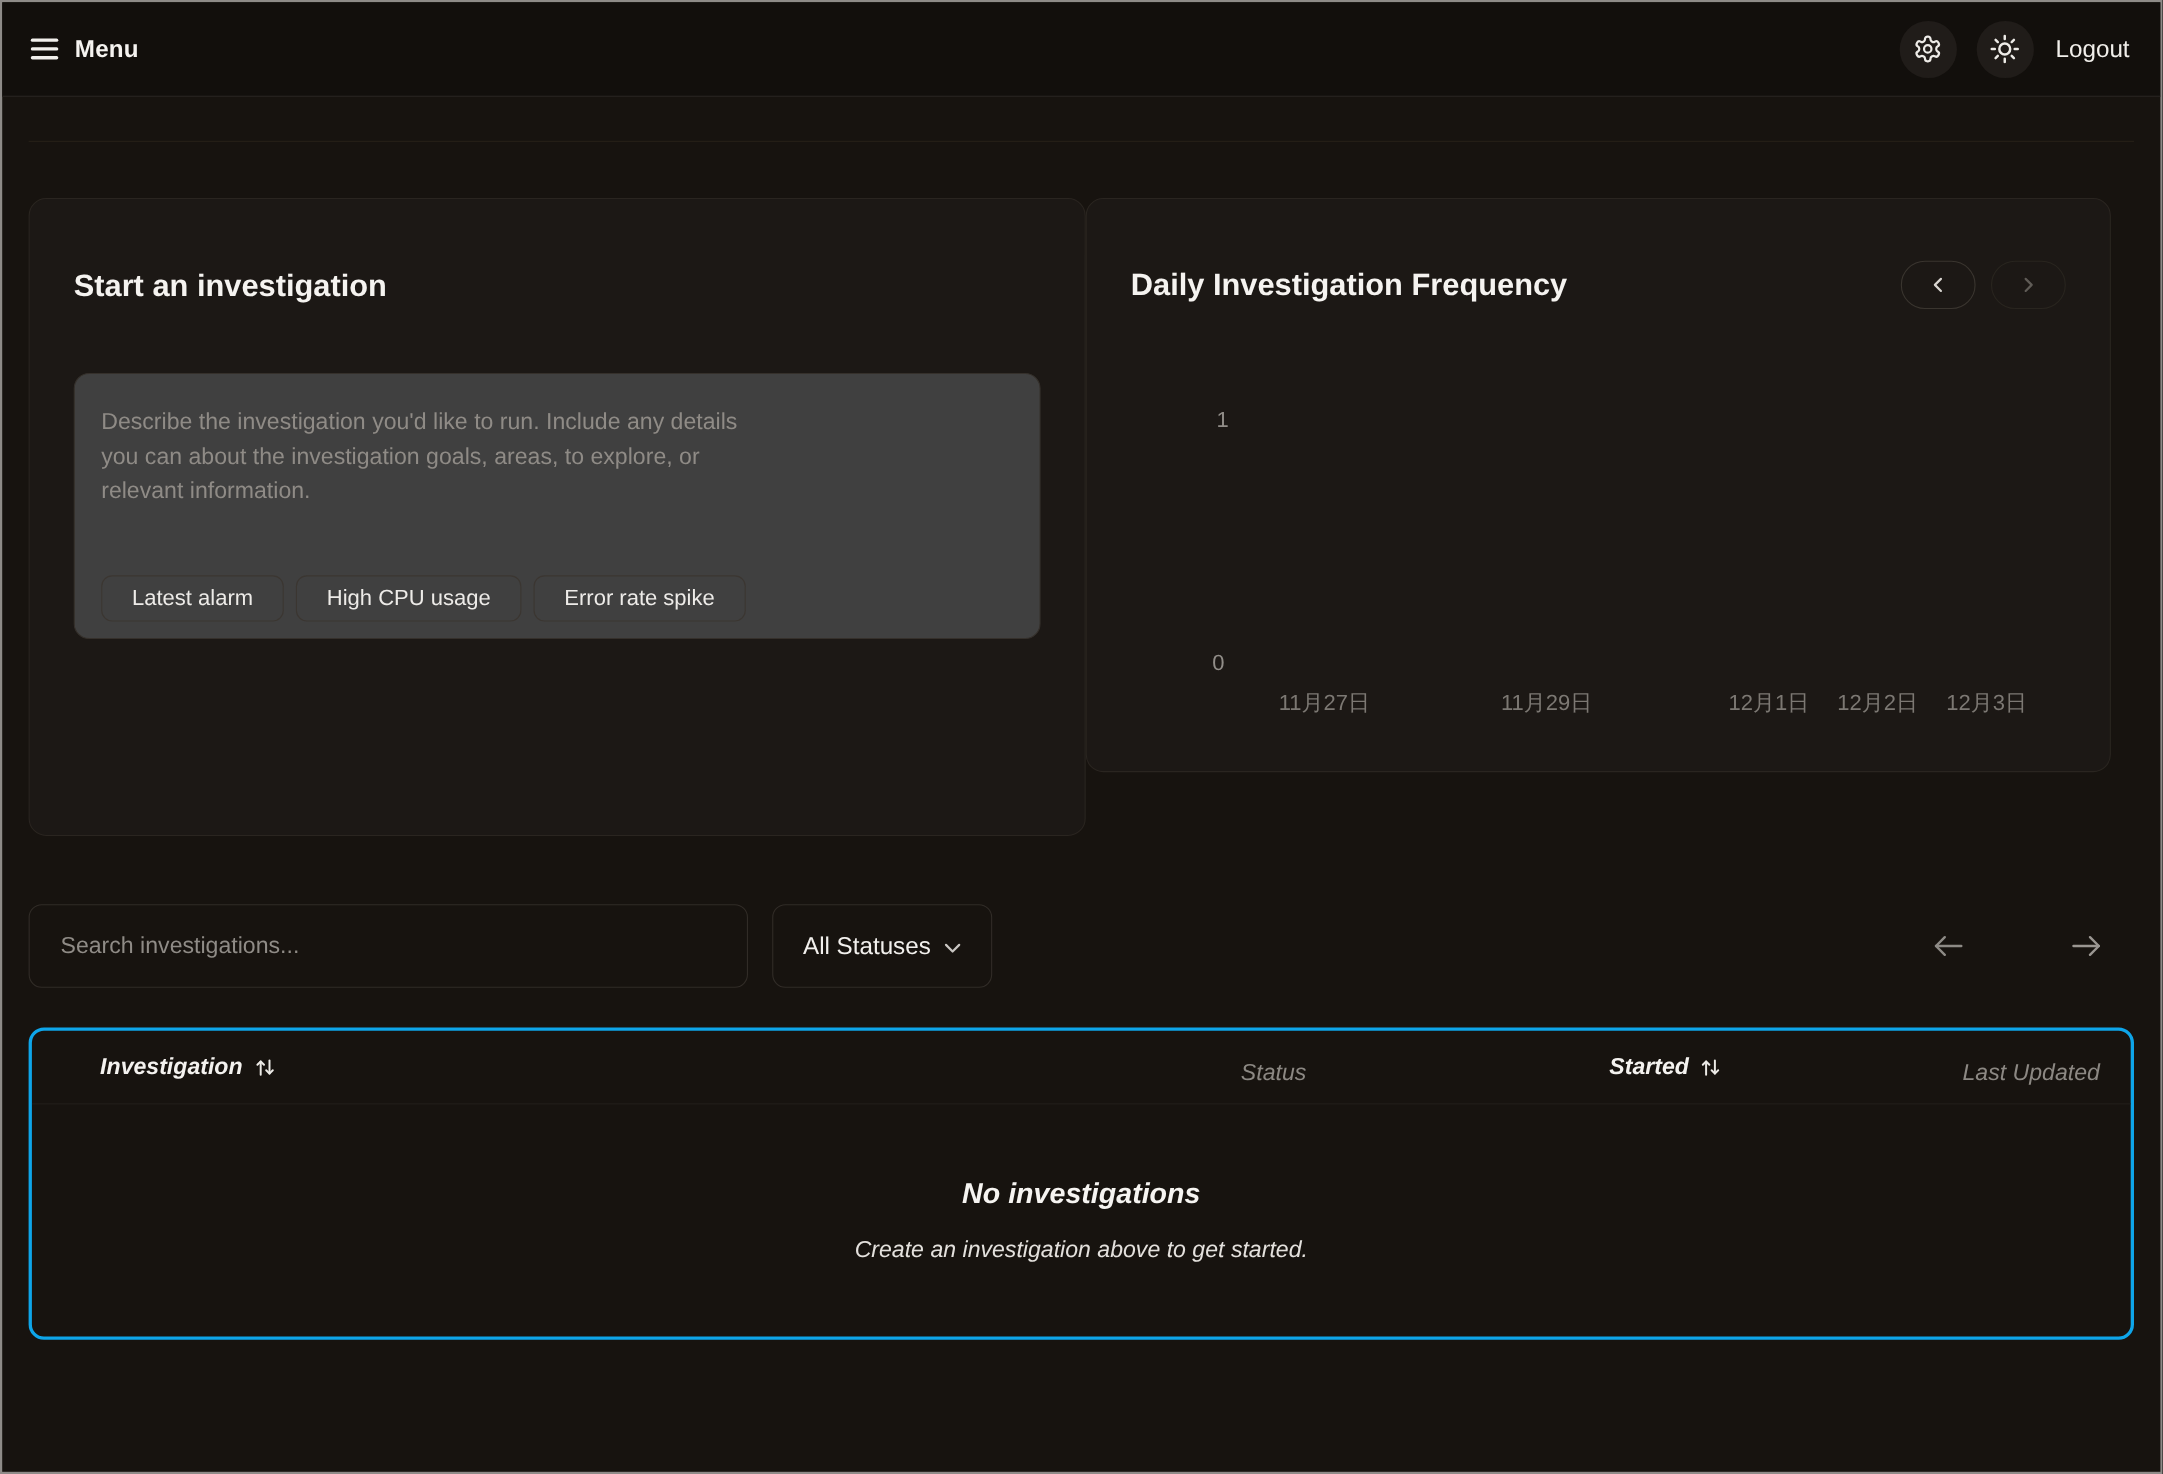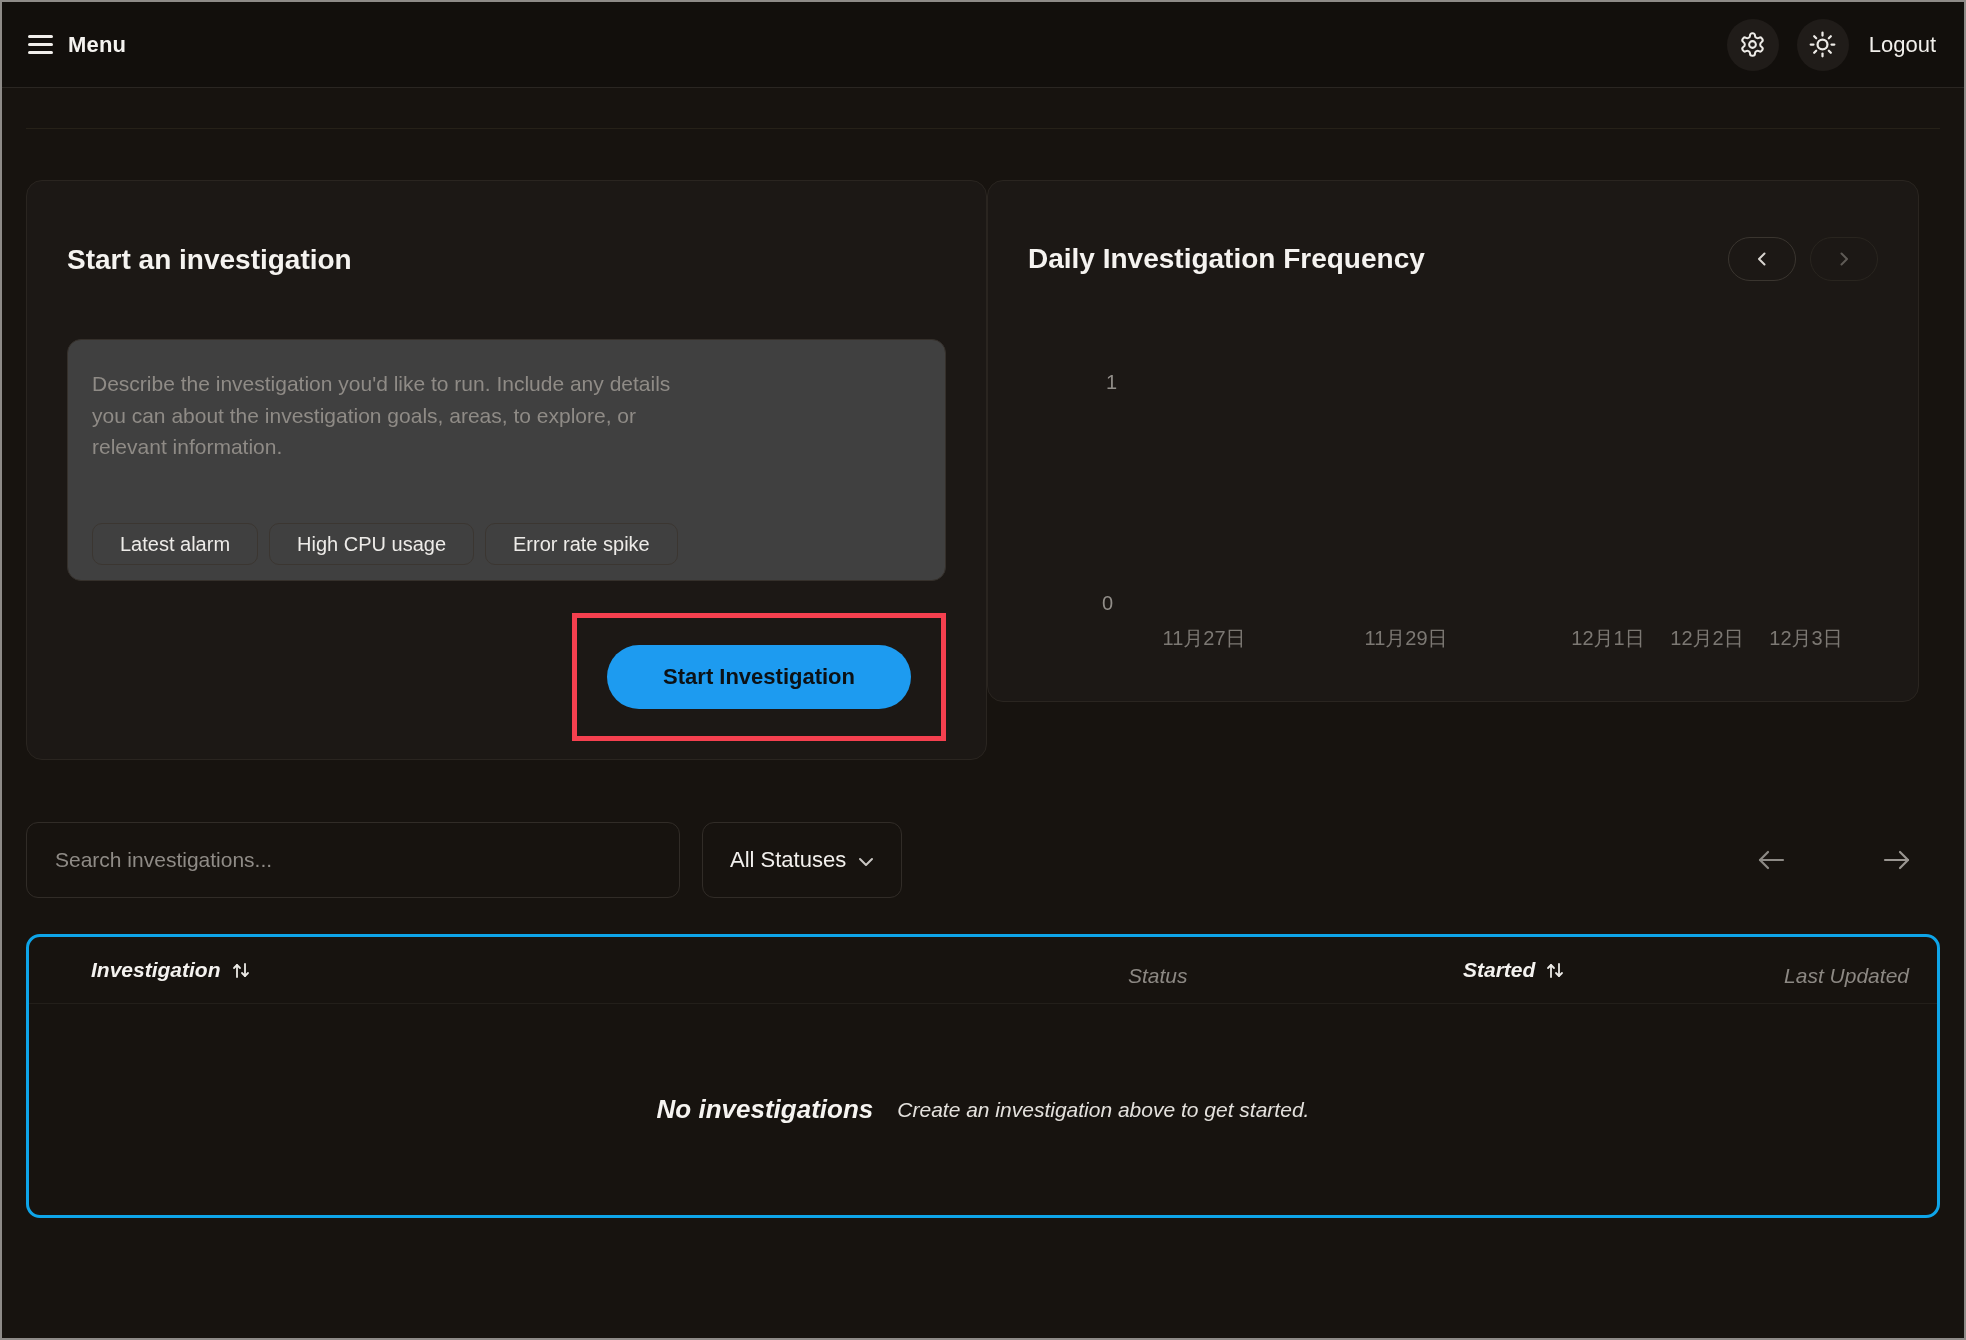--- a/index.html
+++ b/index.html
@@ -67,21 +67,21 @@
   .arrowbtn.next{color:#9a9691;}
   
   .table{margin-top:36px;border:3px solid #0ea5e9;border-radius:14px;overflow:hidden;font-style:italic;}
   .thead{height:66px;display:grid;grid-template-columns:1037px 335px 300px 1fr;align-items:center;
     padding:0 28px 0 62px;}
   .th{display:flex;align-items:center;gap:10px;font-size:21px;}
   .th.sortable{color:#f4f2ef;font-weight:bold;cursor:pointer;}
   .th.muted{color:#8c8883;margin-top:12px;}
   .th.right{justify-content:flex-end;}
   .sort-ic{color:#eceae6;}
-  .tbody{height:212px;border-top:1px solid #231f1a;display:flex;flex-direction:row;
+  .tbody{height:212px;border-top:1px solid #231f1a;display:flex;flex-direction:column;
     align-items:center;justify-content:center;gap:24px;}
   .empty-title{font-size:26px;font-weight:bold;color:#f6f4f1;}
   .empty-sub{font-size:21px;color:#e4e1dd;}
   svg{display:block;}
 </style>
 </head>
 <body>
 
 <div class="page">
 
@@ -128,25 +128,20 @@
     <div class="cards">
 
       <section class="card start-card">
         <h2>Start an investigation</h2>
         <div class="textarea">
           <div class="ph-text">Describe the investigation you'd like to run. Include any details you can about the investigation goals, areas, to explore, or relevant information.</div>
           <div class="chips">
             <button class="chip">Latest alarm</button>
             <button class="chip">High CPU usage</button>
             <button class="chip">Error rate spike</button>
-          </div>
-        </div>
-        <div class="btn-row">
-          <div class="annotation">
-            <button class="primary">Start Investigation</button>
           </div>
         </div>
       </section>
 
       <section class="card chart-card">
         <div class="chart-head">
           <h2>Daily Investigation Frequency</h2>
           <div class="navs">
             <button class="pill prev">
               <span>

